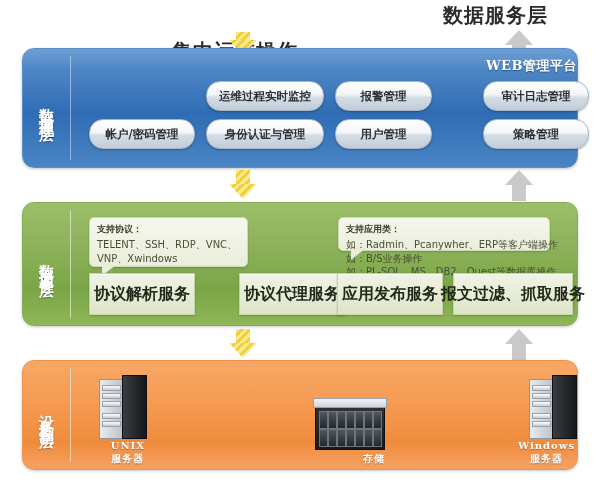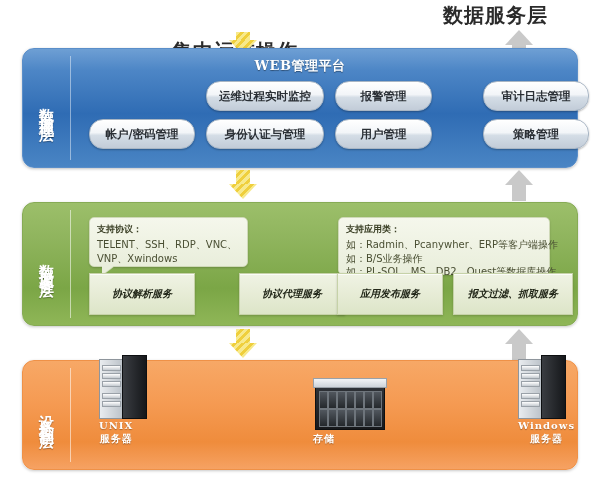--- a/index.html
+++ b/index.html
@@ -67,21 +67,21 @@
 
   
   #layer-presentation{
     top:48px;height:120px;
     background:linear-gradient(to bottom,#6e9fd4 0%,#4d86c6 18%,#2f6cb4 55%,#4a85c4 100%);
     border:1px solid #5a8ec9;
     box-shadow:0 1px 3px rgba(0,0,0,.25);
   }
   #layer-presentation .divider{background:rgba(255,255,255,.45);}
   .web-title{
-    position:absolute;top:8px;left:0;right:0;text-align:center;
+    position:absolute;top:8px;left:0;right:0;text-align:right;
     font-family:"DejaVu Serif","Liberation Serif",serif;
     font-size:13px;font-weight:700;color:#ffffff;
     text-shadow:0 1px 1px rgba(0,0,0,.4);
     letter-spacing:.5px;
   }
   .pill{
     position:absolute;height:28px;
     border-radius:14px;
     background:linear-gradient(to bottom,#ffffff 0%,#f2f5f8 45%,#d4dde6 55%,#c2ccd8 100%);
     border:1px solid #a9b6c4;
@@ -119,36 +119,35 @@
     font-size:9px;font-weight:700;color:#3b4026;margin-bottom:2px;
   }
   .callout .c-line{
     font-size:10px;color:#4a4f33;line-height:1.35;white-space:nowrap;
   }
   .svc{
     position:absolute;height:40px;
     background:linear-gradient(to bottom,#f0f3e4,#dde5c8);
     border:1px solid #c6d2a8;
     display:flex;align-items:center;justify-content:center;
-    font-size:10px;font-weight:700;color:#23281a;
+    font-size:16px;font-weight:700;color:#23281a;
     white-space:nowrap;
     box-shadow:0 1px 2px rgba(0,0,0,.18), inset 0 1px 0 rgba(255,255,255,.7);
-    font-style:italic;
   }
 
   
   #layer-device{
     top:360px;height:110px;
     background:linear-gradient(to bottom,#f7a866 0%,#f59a52 40%,#ef8c3c 75%,#f6a263 100%);
     border:1px solid #ef9147;
     box-shadow:0 1px 3px rgba(0,0,0,.22);
   }
   .dev{
-    position:absolute;bottom:24px;
-    display:flex;flex-direction:column;align-items:flex-start;
+    position:absolute;bottom:4px;
+    display:flex;flex-direction:column;align-items:flex-end;
   }
   .dev .cap{
     margin-top:3px;text-align:center;
     font-family:"DejaVu Serif","Liberation Serif",serif;
     font-size:10px;font-weight:700;color:#ffffff;
     line-height:1.25;letter-spacing:1px;white-space:nowrap;
     text-shadow:0 1px 1px rgba(0,0,0,.3);
   }
   .art{position:relative;}
 
@@ -281,21 +280,21 @@
   </div>
   <div class="divider"></div>
 
   <div class="callout" style="left:66px;top:14px;width:159px;height:50px;">
     <div class="c-title">支持协议：</div>
     <div class="c-line">    TELENT、SSH、RDP、VNC、</div>
     <div class="c-line">VNP、Xwindows</div>
     <div class="tail"></div>
   </div>
 
-  <div class="callout" style="left:315px;top:14px;width:212px;height:58px;">
+  <div class="callout" style="left:315px;top:14px;width:212px;height:34px;">
     <div class="c-title">支持应用类：</div>
     <div class="c-line">如：Radmin、Pcanywher、ERP等客户端操作</div>
     <div class="c-line">如：B/S业务操作</div>
     <div class="c-line">如：PL-SQL、MS、DB2、Quest等数据库操作</div>
     <div class="tail"></div>
   </div>
 
   <div class="svc" style="left:66px;top:70px;width:104px;">协议解析服务</div>
   <div class="svc" style="left:184px;top:70px;width:104px;margin-left:32px;">协议代理服务</div>
   <div class="svc" style="left:314px;top:70px;width:104px;">应用发布服务</div>

